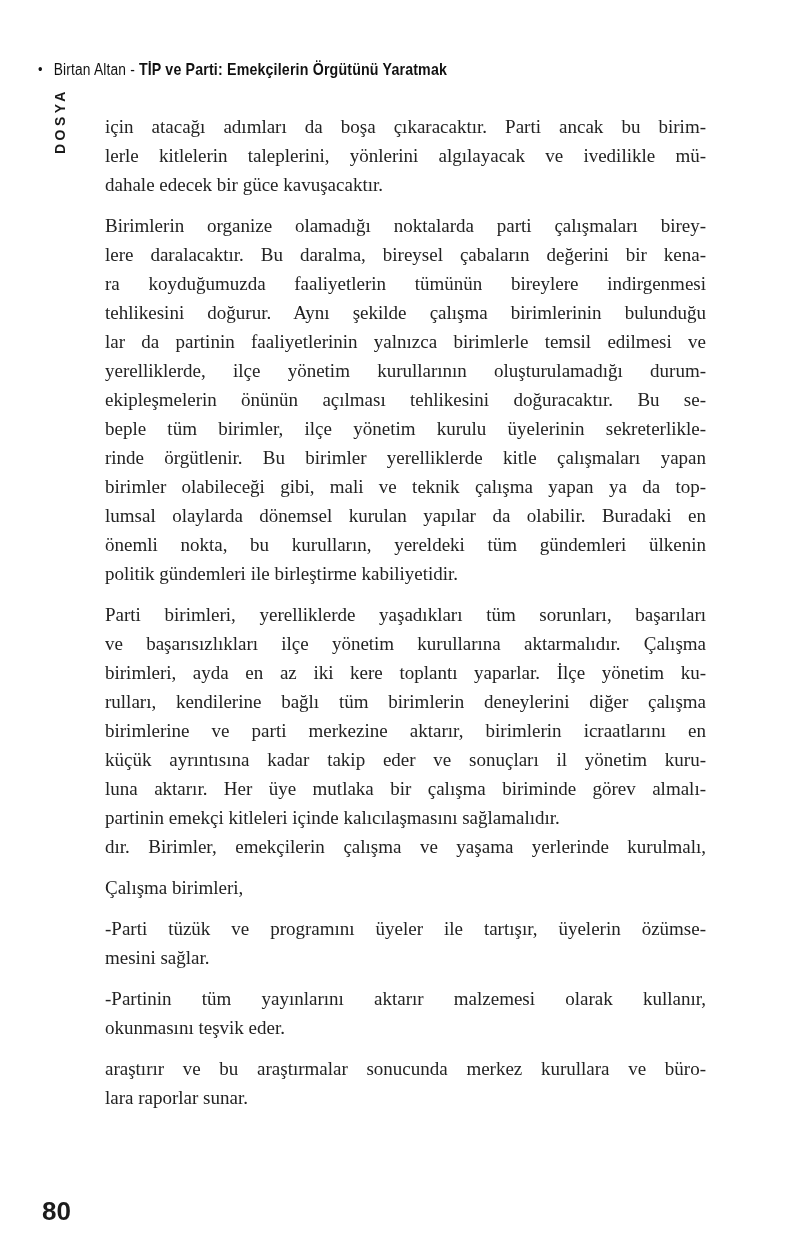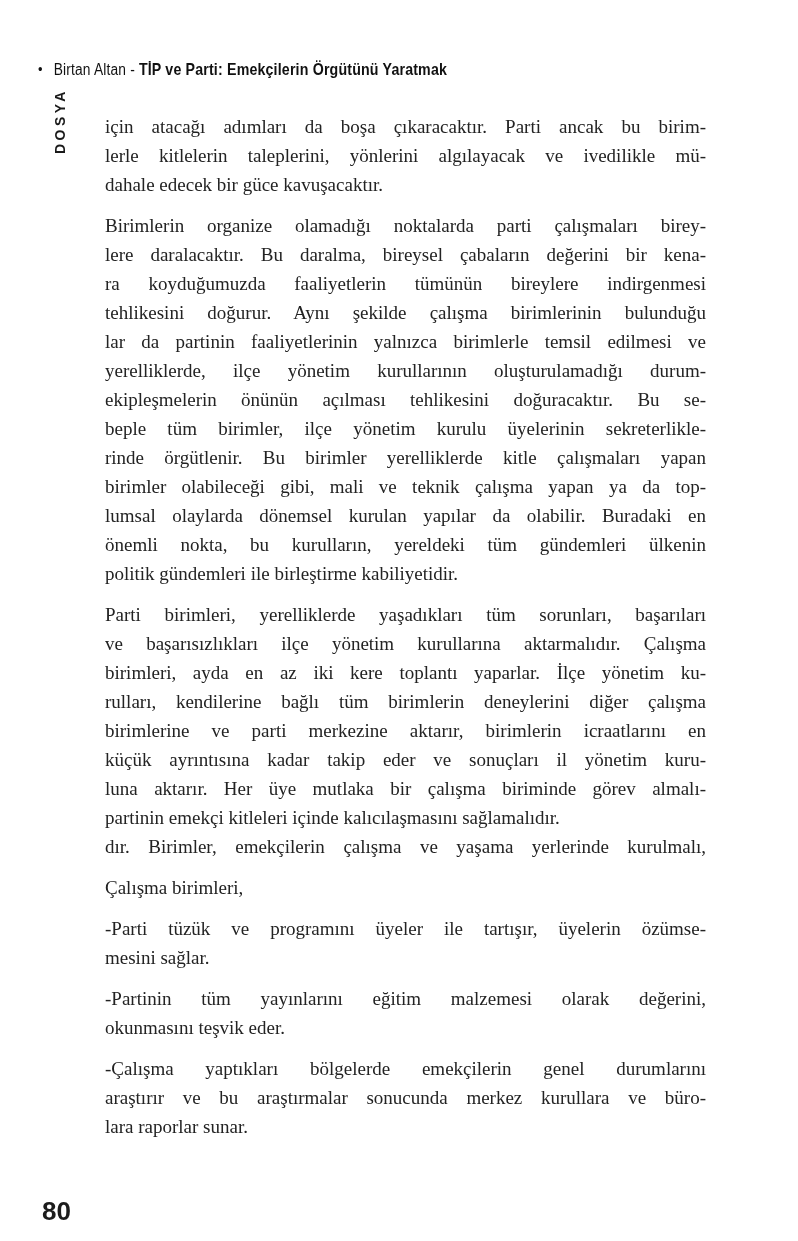--- a/index.html
+++ b/index.html
@@ -138,23 +138,22 @@
       <div class="line">dır. Birimler, emekçilerin çalışma ve yaşama yerlerinde kurulmalı,</div>
     </div>
     <div class="para">
       <div class="line last">Çalışma birimleri,</div>
     </div>
     <div class="para">
       <div class="line">-Parti tüzük ve programını üyeler ile tartışır, üyelerin özümse-</div>
       <div class="line last">mesini sağlar.</div>
     </div>
     <div class="para">
-      <div class="line">-Partinin tüm yayınlarını eğitim malzemesi olarak değerini,</div>
+      <div class="line">-Partinin tüm yayınlarını aktarır malzemesi olarak kullanır,</div>
       <div class="line last">okunmasını teşvik eder.</div>
     </div>
     <div class="para">
-      <div class="line">-Çalışma yaptıkları bölgelerde emekçilerin genel durumlarını</div>
       <div class="line">araştırır ve bu araştırmalar sonucunda merkez kurullara ve büro-</div>
       <div class="line last">lara raporlar sunar.</div>
     </div>
   </div>
 
 <div class="page-number">80</div>
 
 </body></html>

